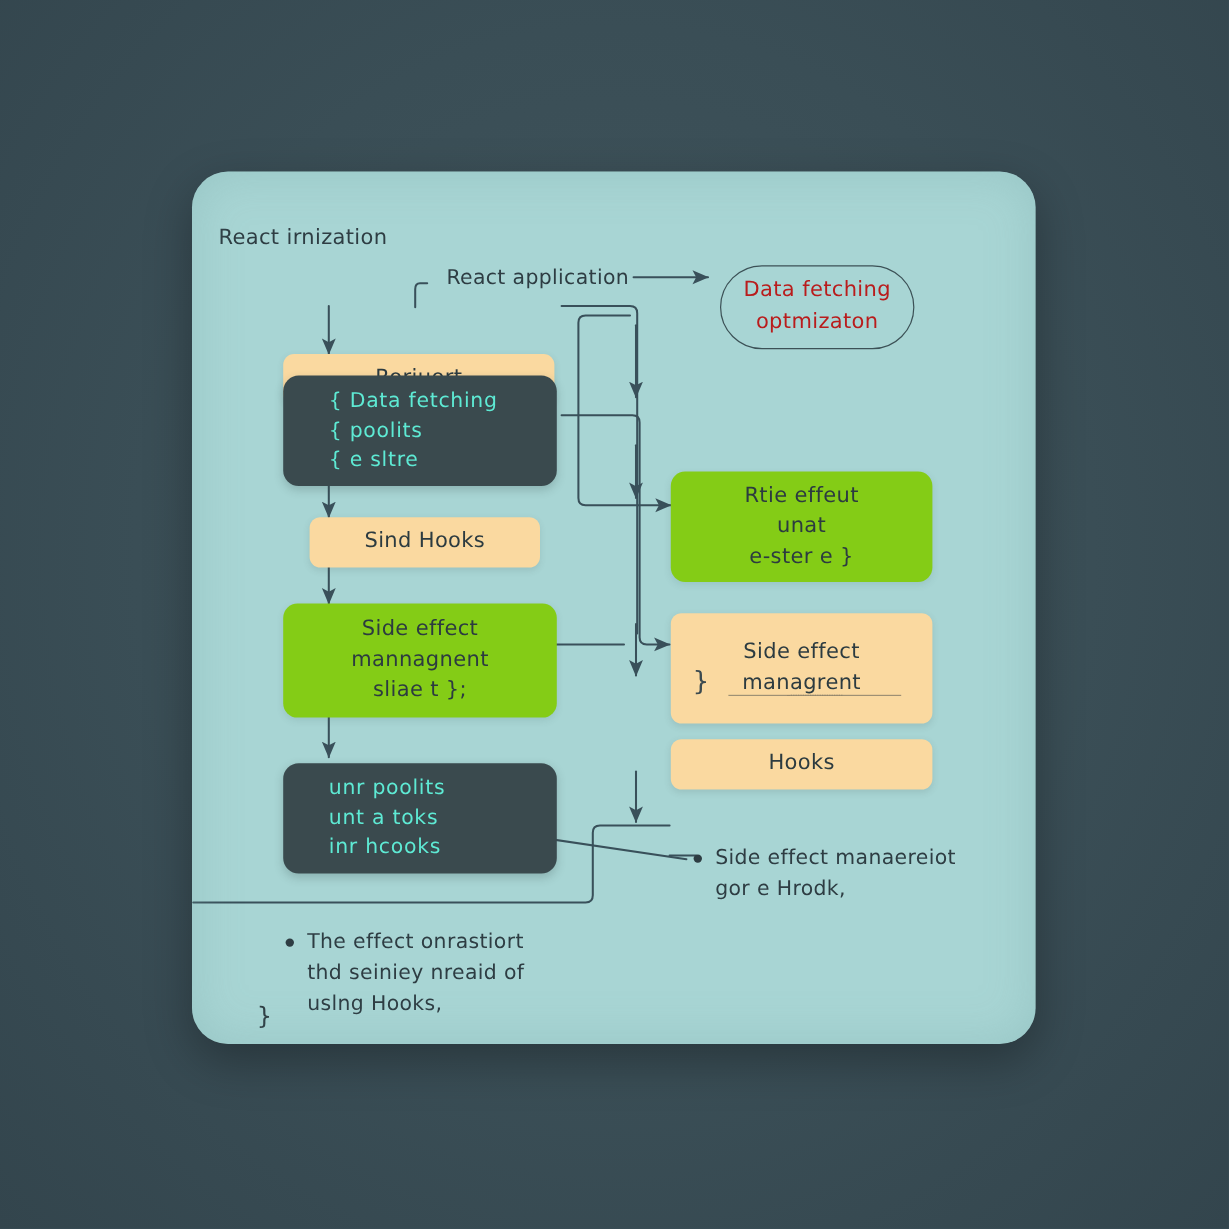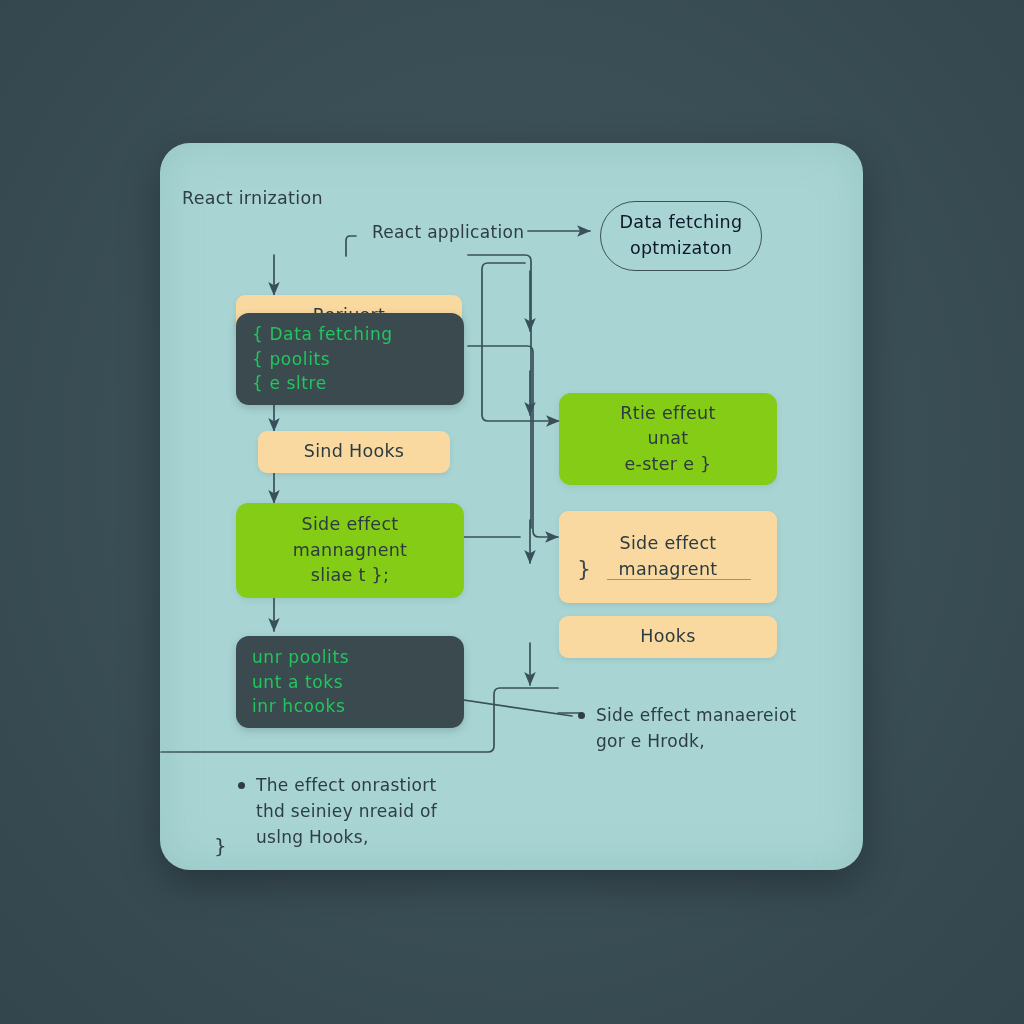--- a/index.html
+++ b/index.html
@@ -68,30 +68,31 @@
   }
   .node.light {
     background: #84cc16;
     border-radius: 12px;
     box-shadow: 0 2px 6px rgba(60,90,90,0.12);
   }
   .node.pill {
     background: transparent;
     border: 1.6px solid #3c5156;
     border-radius: 42px;
-    color: #0f172a;
+    color: #b91c1c;
+    margin-top: 20px;
   }
   .node.dark .codeline {
     display: block;
     width: 100%;
     text-align: left;
-    padding-left: 16px;
+    padding-left: 38px;
     font-size: 17px;
     letter-spacing: 0.6px;
-    color: #22c55e;
+    color: #5eead4;
   }
   .brace-left {
     position: absolute;
     left: 18px;
     bottom: 18px;
     font-size: 22px;
     color: #3b4a4f;
   }
   .dotted-rule {
     position: absolute;

